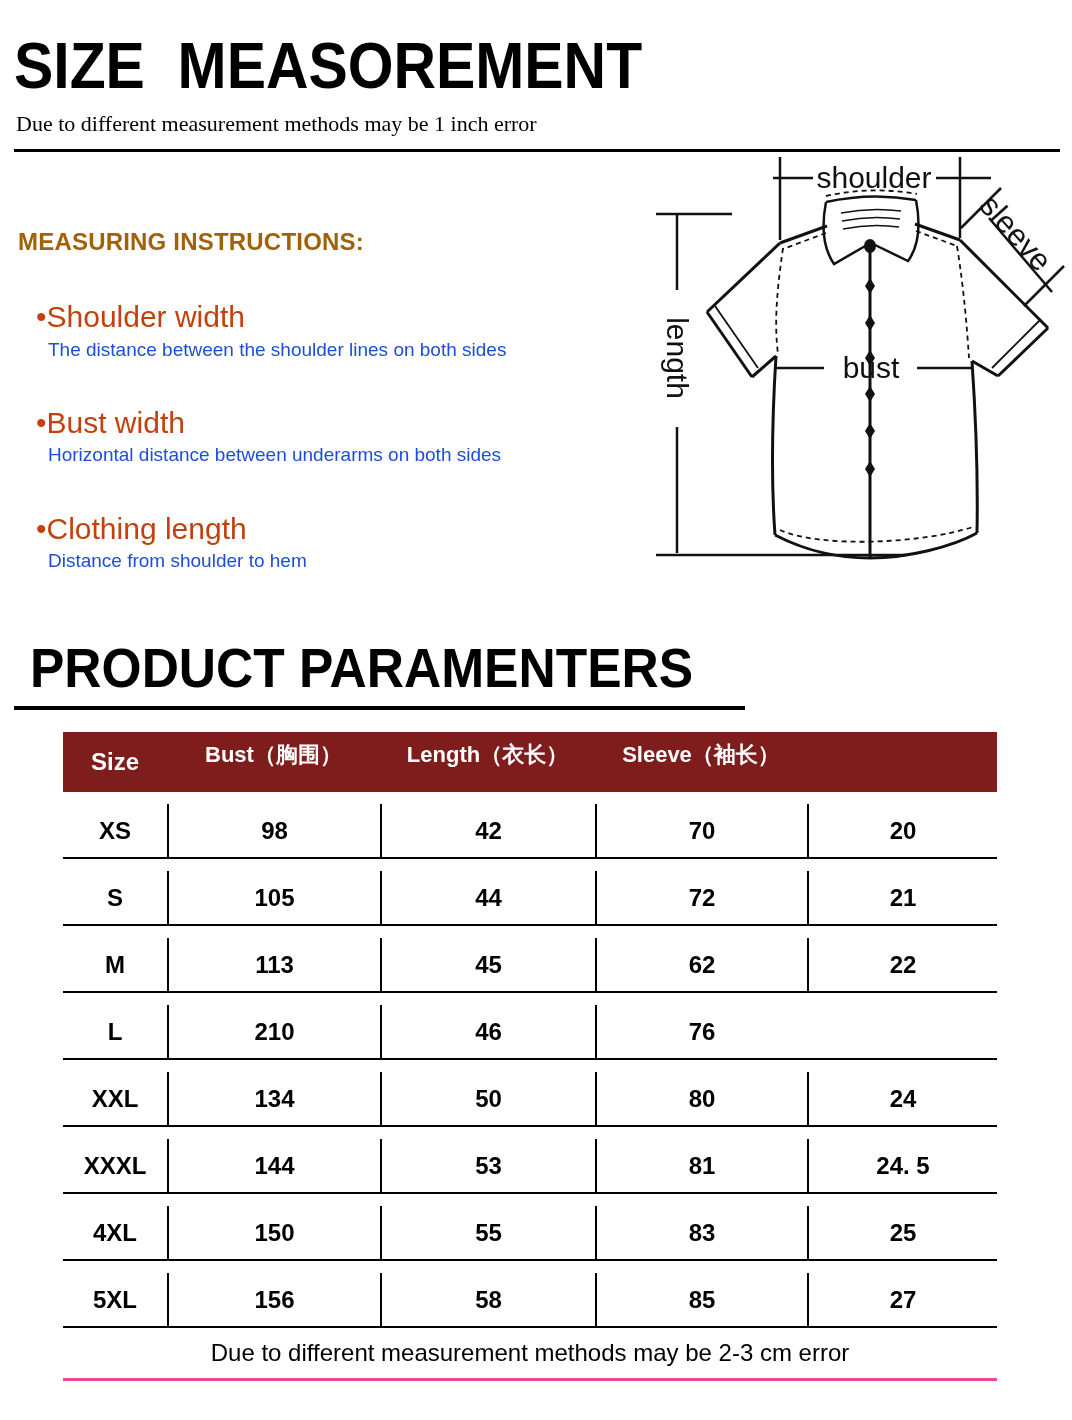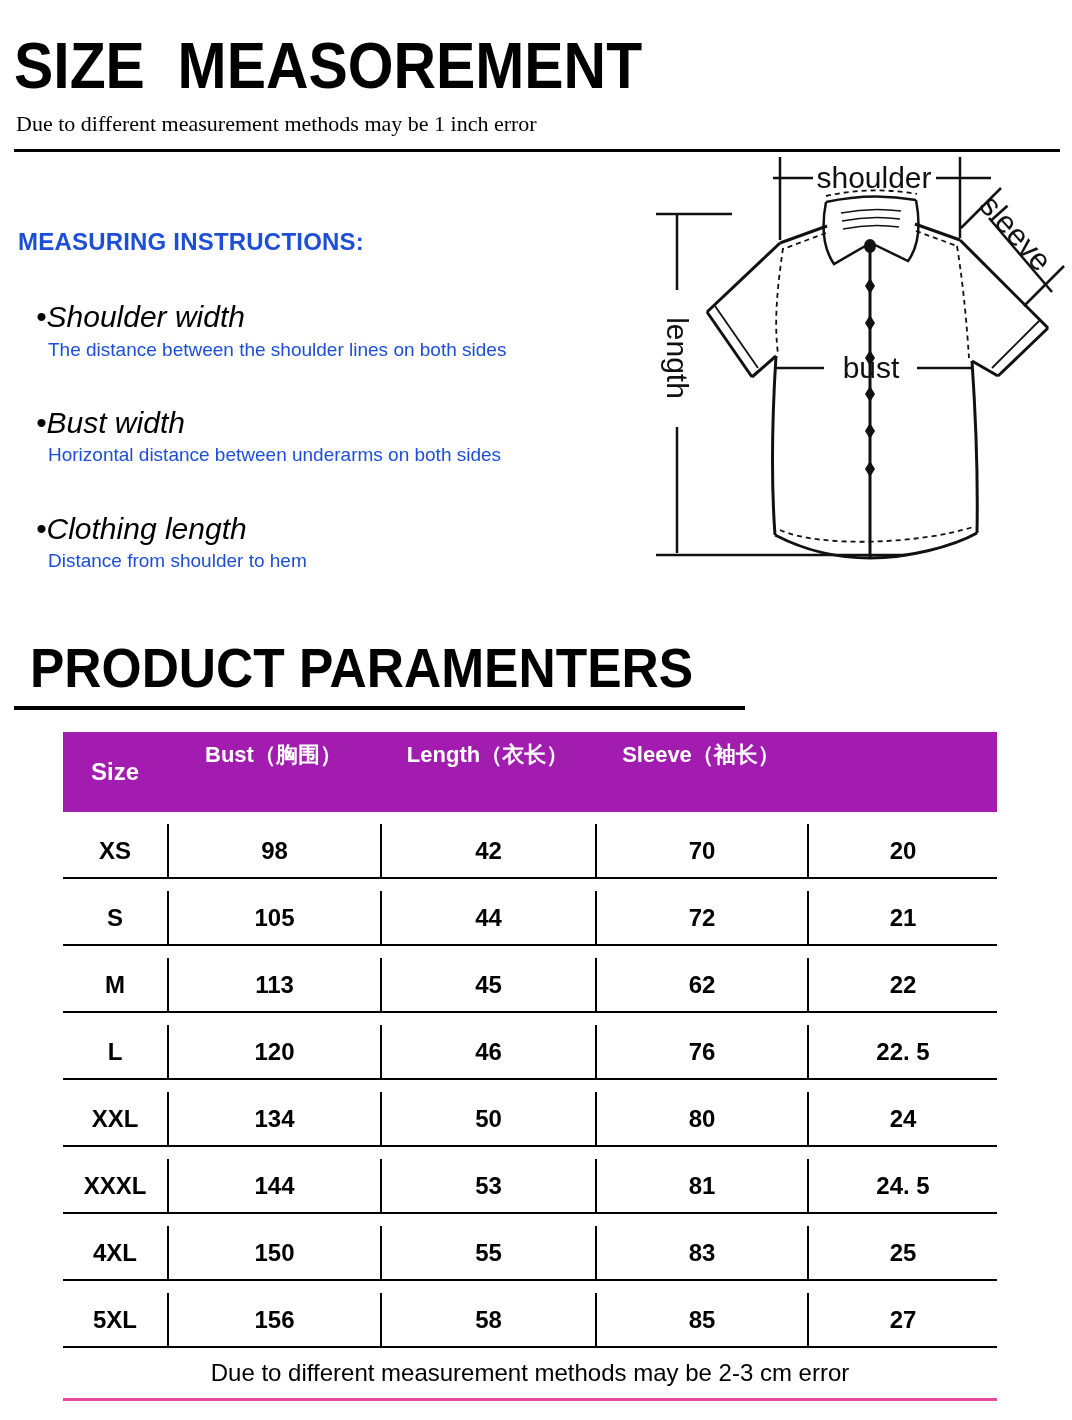--- a/index.html
+++ b/index.html
@@ -18,38 +18,38 @@
     color:#000;
   }
   .page-subtitle{
     left:16px;top:111px;
     font-family:"Liberation Serif",serif;
     font-size:22px;color:#000;
   }
   .rule-top{left:14px;top:149px;width:1046px;height:3px;background:#000;}
   .instr-head{
     left:18px;top:228px;
-    font-size:24px;font-weight:700;color:#1d4ed8;letter-spacing:0.2px;
-  }
-  .instr-term{font-size:30px;color:#000000;left:36px;font-style:italic;}
+    font-size:24px;font-weight:700;color:#a16207;letter-spacing:0.2px;
+  }
+  .instr-term{font-size:30px;color:#c2410c;left:36px;}
   .instr-desc{font-size:19px;color:#1d4ed8;left:48px;}
   .t1{top:300px;} .d1{top:339px;}
   .t2{top:406px;} .d2{top:444px;}
   .t3{top:512px;} .d3{top:550px;}
   .diagram{left:620px;top:140px;width:452px;height:450px;}
   .param-head{
     left:30px;top:640px;
     font-size:56px;font-weight:700;line-height:1;
     transform:scaleX(0.92);transform-origin:left top;
   }
   .rule-mid{left:14px;top:706px;width:731px;height:4px;background:#000;}
 
   .size-table{left:63px;top:732px;width:934px;}
   .tbl-header{
-    display:flex;background:#a21caf;color:#fff;height:80px;width:100%;
+    display:flex;background:#7f1d1d;color:#fff;height:60px;width:100%;
   }
   .hdr-size{
     width:104px;flex:0 0 104px;display:flex;align-items:center;justify-content:center;
     font-size:24px;font-weight:700;
   }
   .hdr-right{flex:1;display:flex;flex-direction:row;}
   .hdr-row{display:grid;grid-template-columns:213px 215px 212px 190px;}
   .hdr-row.names{height:46px;}
   .hdr-row.units{height:30px;}
   .hdr-cell{
@@ -204,24 +204,23 @@
       </div>
       <div class="t-row">
         <div class="c">M</div>
         <div class="c">113</div>
         <div class="c">45</div>
         <div class="c">62</div>
         <div class="c">22</div>
       </div>
       <div class="t-row">
         <div class="c">L</div>
-        <div class="c">120</div>
+        <div class="c">210</div>
         <div class="c">46</div>
         <div class="c">76</div>
-        <div class="c">22. 5</div>
       </div>
       <div class="t-row">
         <div class="c">XXL</div>
         <div class="c">134</div>
         <div class="c">50</div>
         <div class="c">80</div>
         <div class="c">24</div>
       </div>
       <div class="t-row">
         <div class="c">XXXL</div>

